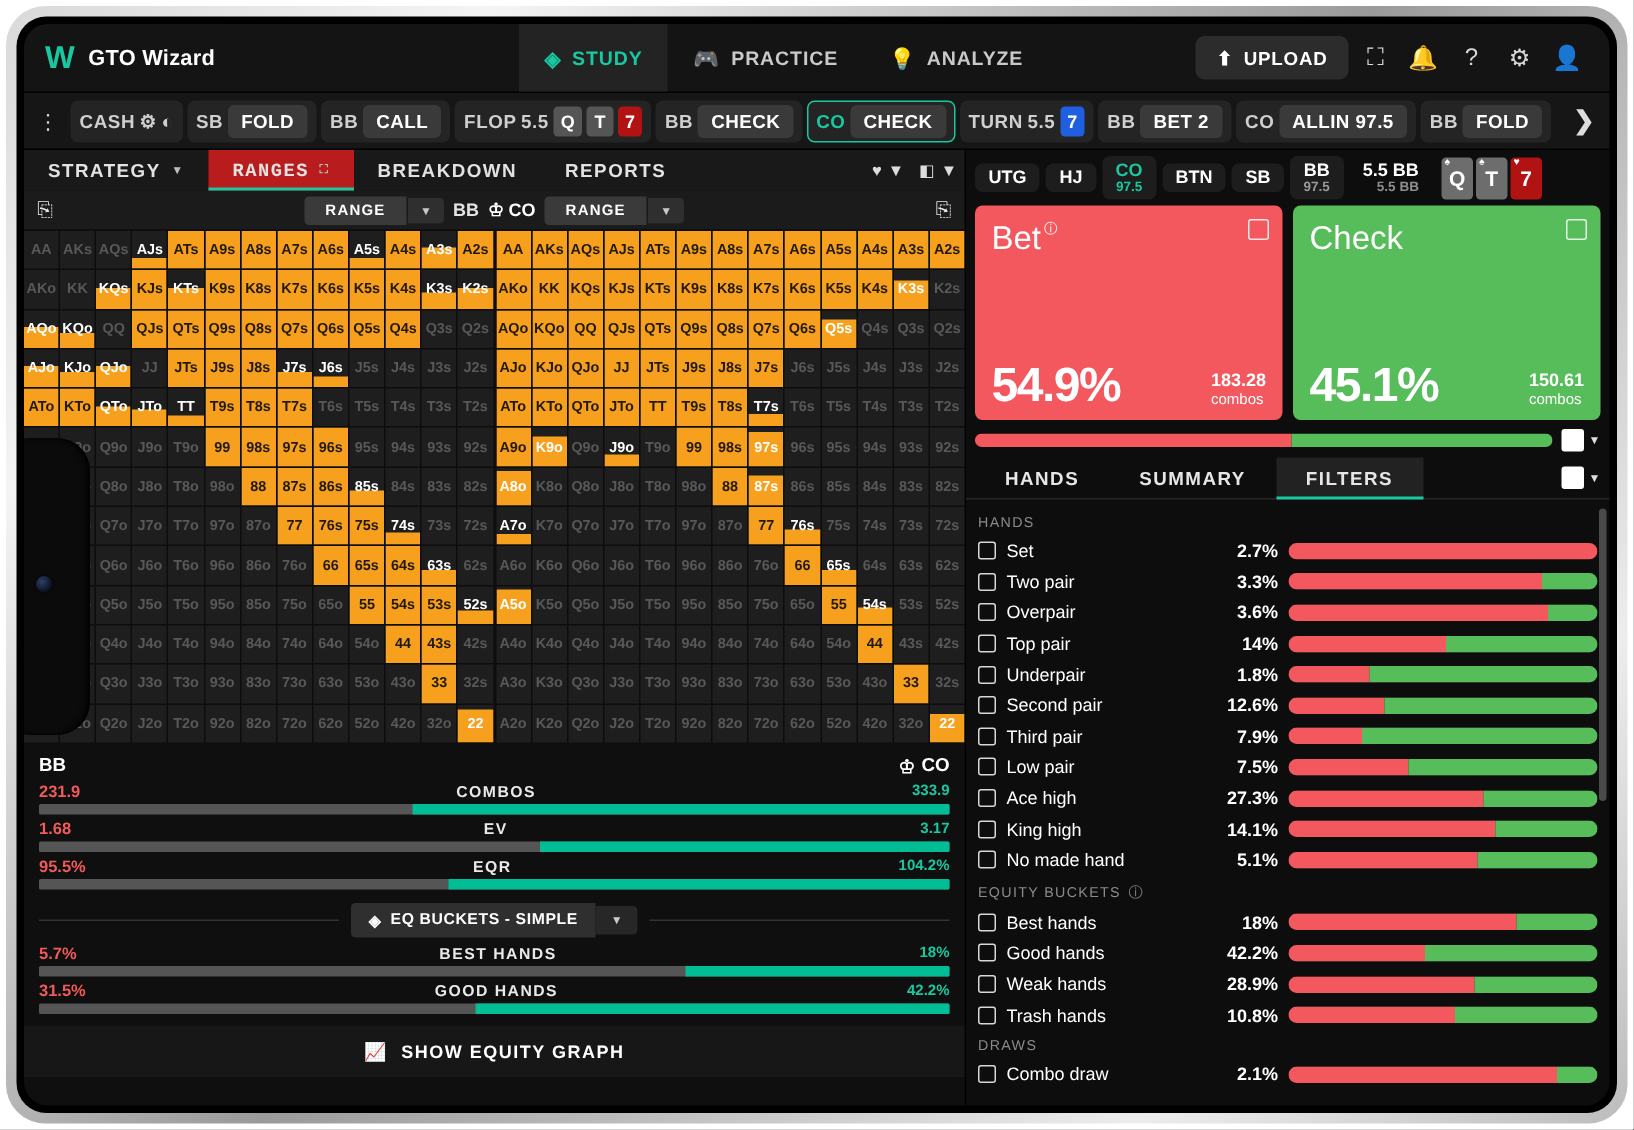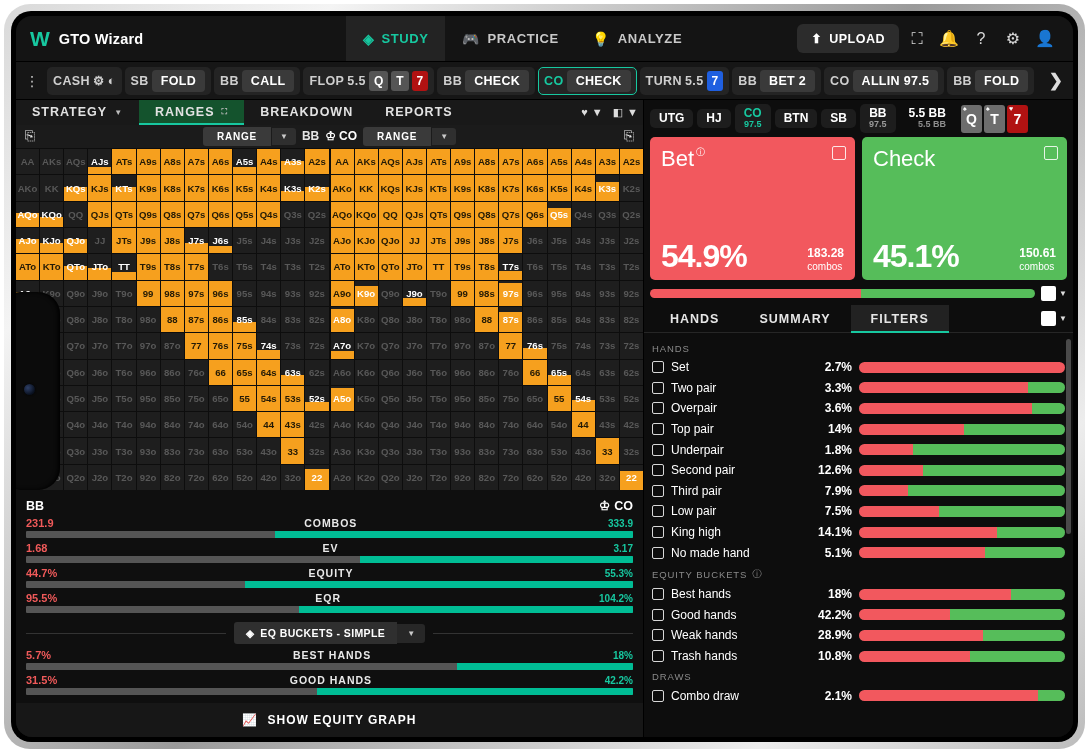--- a/index.html
+++ b/index.html
@@ -76,21 +76,21 @@
   
   .body{ display:flex; height:calc(100% - 46px - 38px); }
   .left{ width:628px; display:flex; flex-direction:column; border-right:1px solid #000;}
   .right{ flex:1; display:flex; flex-direction:column; background:#0d0d0d; }
 
   
   .tabsrow{ height:27px; background:#191919; display:flex; align-items:stretch; }
   .tab{ display:flex; align-items:center; justify-content:center; gap:7px;
         color:#e2e2e2; font-size:12.5px; font-weight:bold; letter-spacing:1px; padding:0 16px;
         position:relative; }
-  .tab.active{ background:#14532d; }
+  .tab.active{ background:#b91c1c;font-family:Liberation Mono, monospace; }
   .tab.active:after{ content:""; position:absolute; left:0; right:0; bottom:0; height:2px;
                      background:#17c8a0; }
   .tab .caret{ font-size:8px; color:#bdbdbd; }
   .tabsrow .spacer{ flex:1; }
   .mini-sel{ display:flex; align-items:center; gap:4px; padding:0 5px; color:#ddd; font-size:11px;}
 
   
   .rangerow{ height:26px; background:#1b1b1b; display:flex; align-items:center; gap:6px;
              padding:0 6px; }
   .copy-ico{ color:#e8e8e8; font-size:13px; width:16px; text-align:center; }
@@ -1527,30 +1527,20 @@
                       <span class="lv">1.68</span>
                       <span class="nm">EV</span>
                       <span class="rv">3.17</span>
                     </div>
                     <div class="bar">
                       <div class="fill" style="margin-left: 55%; width: 45%;"></div>
                     </div>
                   </div>
                   <div class="srow">
                     <div class="line">
-                      <span class="lv">44.7%</span>
-                      <span class="nm">EQUITY</span>
-                      <span class="rv">55.3%</span>
-                    </div>
-                    <div class="bar">
-                      <div class="fill" style="margin-left: 36%; width: 64%;"></div>
-                    </div>
-                  </div>
-                  <div class="srow">
-                    <div class="line">
                       <span class="lv">95.5%</span>
                       <span class="nm">EQR</span>
                       <span class="rv">104.2%</span>
                     </div>
                     <div class="bar">
                       <div class="fill" style="margin-left: 45%; width: 55%;"></div>
                     </div>
                   </div>
                 </div>
 
@@ -1769,20 +1759,29 @@
                     <span class="fbox"></span>
                     <span class="fname">Low pair</span>
                     <span class="fpct">7.5%</span>
                     <span class="fbar">
                       <span class="r" style="width: 39%;"></span>
                       <span class="g" style="width: 61%;"></span>
                     </span>
                   </div>
                   <div class="frow">
                     <span class="fbox"></span>
+                    <span class="fname">Ace high</span>
+                    <span class="fpct">27.3%</span>
+                    <span class="fbar">
+                      <span class="r" style="width: 63%;"></span>
+                      <span class="g" style="width: 37%;"></span>
+                    </span>
+                  </div>
+                  <div class="frow">
+                    <span class="fbox"></span>
                     <span class="fname">King high</span>
                     <span class="fpct">14.1%</span>
                     <span class="fbar">
                       <span class="r" style="width: 67%;"></span>
                       <span class="g" style="width: 33%;"></span>
                     </span>
                   </div>
                   <div class="frow">
                     <span class="fbox"></span>
                     <span class="fname">No made hand</span>

